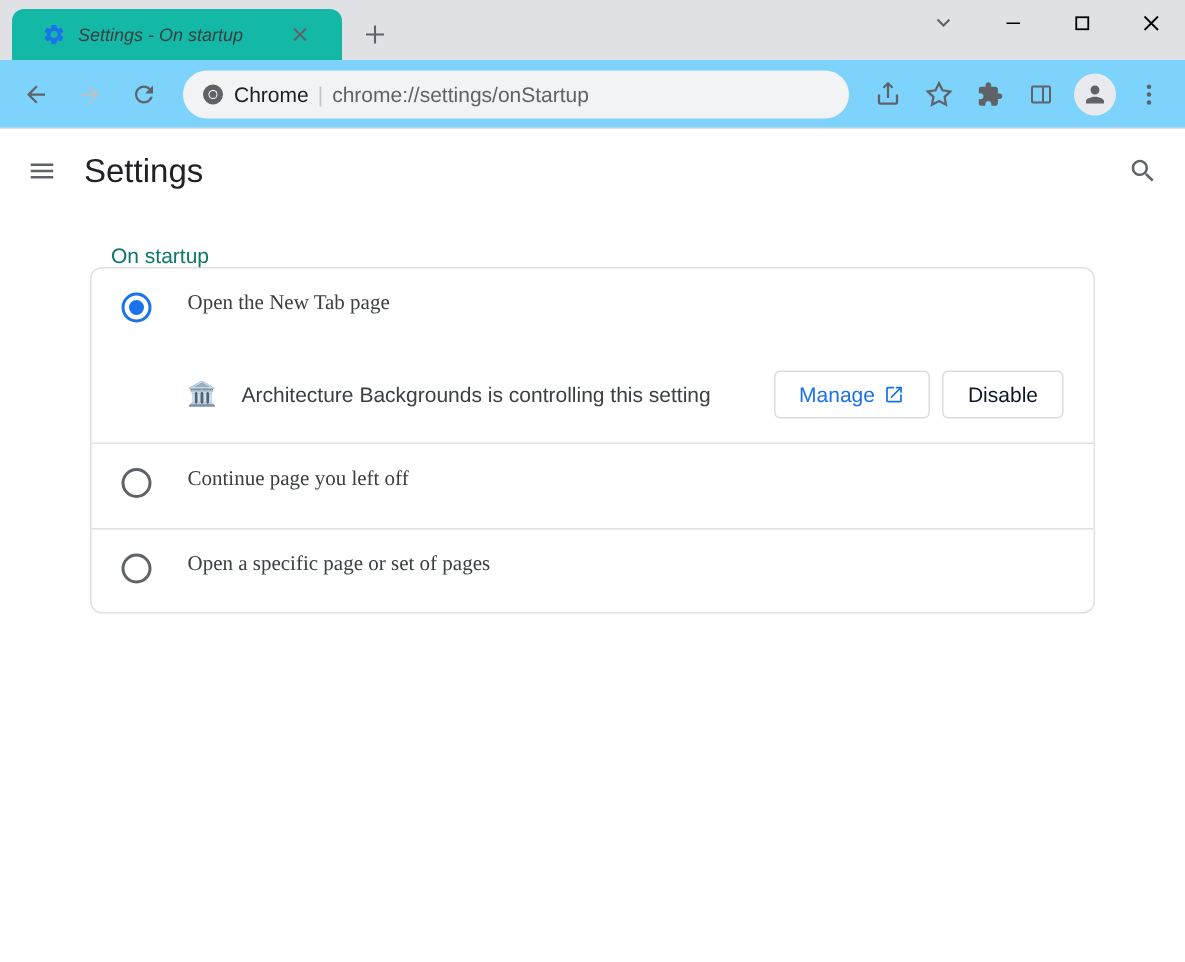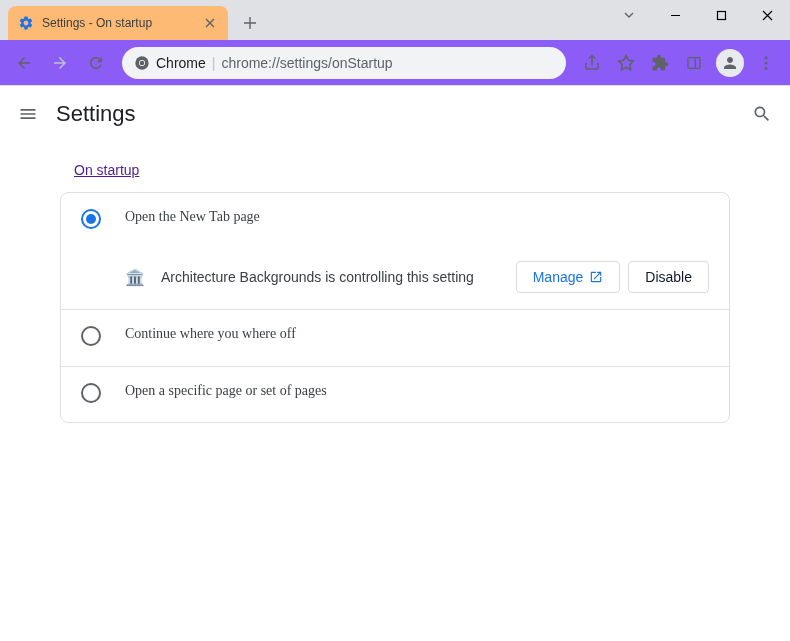--- a/index.html
+++ b/index.html
@@ -1,51 +1,51 @@
 <!DOCTYPE html>
 <html><head>
   <meta charset="utf-8">
   <style>
     * { margin: 0; padding: 0; box-sizing: border-box; }
     body { font-family: 'Segoe UI', Arial, sans-serif; background: #fff; width: 790px; height: 641px; overflow: hidden; position: relative; }
     
     
     .titlebar { height: 40px; background: #dfe1e5; display: flex; align-items: flex-end; position: relative; }
-    .tab { background: #fdba74; height: 34px; margin-left: 8px; border-radius: 8px 8px 0 0; display: flex; align-items: center; padding: 0 10px; min-width: 220px; position: relative; }
+    .tab { background: #14b8a6; height: 34px; margin-left: 8px; border-radius: 8px 8px 0 0; display: flex; align-items: center; padding: 0 20px; min-width: 220px; position: relative; font-style: italic; }
     .tab-favicon { width: 16px; height: 16px; margin-right: 8px; display: flex; align-items: center; justify-content: center; }
     .tab-title { font-size: 12px; color: #3c4043; flex: 1; white-space: nowrap; overflow: hidden; }
     .tab-close { width: 16px; height: 16px; display: flex; align-items: center; justify-content: center; color: #5f6368; cursor: pointer; }
     .new-tab { width: 28px; height: 28px; display: flex; align-items: center; justify-content: center; color: #5f6368; margin-left: 8px; margin-bottom: 3px; cursor: pointer; }
     .window-controls { position: absolute; right: 0; top: 0; display: flex; height: 30px; }
     .win-btn { width: 46px; display: flex; align-items: center; justify-content: center; color: #000; }
     .win-chevron { width: 46px; display: flex; align-items: center; justify-content: center; color: #5f6368; }
     
     
-    .addressbar { height: 46px; background: #8b5cf6; border-bottom: 1px solid #e0e0e0; display: flex; align-items: center; padding: 0 8px; gap: 4px; }
+    .addressbar { height: 46px; background: #7dd3fc; border-bottom: 1px solid #e0e0e0; display: flex; align-items: center; padding: 0 8px; gap: 4px; }
     .nav-btn { width: 32px; height: 32px; display: flex; align-items: center; justify-content: center; color: #5f6368; border-radius: 50%; }
     .nav-btn.disabled { color: #bdc1c6; }
     .omnibox { flex: 1; height: 32px; background: #f1f3f4; border-radius: 16px; display: flex; align-items: center; padding: 0 12px; margin: 0 6px; }
     .omnibox-icon { color: #5f6368; display: flex; align-items: center; margin-right: 6px; }
     .omnibox-text { font-size: 14px; color: #5f6368; }
     .omnibox-chrome { color: #202124; }
     .omnibox-sep { color: #c4c4c4; margin: 0 6px; }
     .omnibox-url { color: #5f6368; }
     .addr-actions { display: flex; align-items: center; gap: 2px; }
     .addr-btn { width: 32px; height: 32px; display: flex; align-items: center; justify-content: center; color: #5f6368; border-radius: 50%; }
     .avatar-btn { width: 28px; height: 28px; background: #e8eaed; border-radius: 50%; display: flex; align-items: center; justify-content: center; color: #5f6368; margin: 0 4px; }
     
     
     .settings-header { height: 56px; display: flex; align-items: center; padding: 0 8px; }
     .hamburger { width: 40px; height: 40px; display: flex; align-items: center; justify-content: center; color: #5f6368; cursor: pointer; }
     .settings-title { font-size: 22px; color: #202124; margin-left: 8px; font-weight: 400; }
     .search-btn { margin-left: auto; width: 40px; height: 40px; display: flex; align-items: center; justify-content: center; color: #5f6368; cursor: pointer; }
     
     
     .content { padding: 20px 60px; }
-    .section-title { font-size: 14px; color: #4c1d95; margin-bottom: 14px; padding-left: 14px; text-decoration: underline; }
+    .section-title { font-size: 14px; color: #0f766e; margin-bottom: 0; padding-left: 14px; }
     .card { border: 1px solid #e0e0e0; border-radius: 8px; background: #fff; }
     .option-row { display: flex; align-items: flex-start; padding: 16px 20px; min-height: 56px; font-family: Liberation Serif, serif; }
     .option-row + .option-row { border-top: 1px solid #e0e0e0; }
     .radio { width: 20px; height: 20px; border: 2px solid #5f6368; border-radius: 50%; margin-right: 24px; position: relative; flex-shrink: 0; }
     .radio.selected { border-color: #1a73e8; }
     .radio.selected::after { content: ''; position: absolute; top: 3px; left: 3px; width: 10px; height: 10px; background: #1a73e8; border-radius: 50%; }
     .option-label { font-size: 14px; color: #3c4043; }
     .ext-row { display: flex; align-items: center; padding: 12px 20px 16px 64px; }
     .ext-icon { width: 20px; height: 20px; margin-right: 16px; display: flex; align-items: center; justify-content: center; font-size: 16px; }
     .ext-text { font-size: 14px; color: #3c4043; flex: 1; }
@@ -192,20 +192,20 @@
         <svg width="14" height="14" viewBox="0 0 24 24" fill="#1a73e8">
             <path d="M19 19H5V5h7V3H5c-1.11 0-2 .9-2 2v14c0 1.1.89 2 2 2h14c1.1 0 2-.9 2-2v-7h-2v7zM14 3v2h3.59l-9.83 9.83 1.41 1.41L19 6.41V10h2V3h-7z"></path>
           </svg>
       </button>
       <button class="ext-btn ext-btn-secondary">
         <span>Disable</span>
       </button>
     </div>
     <div class="option-row">
       <div class="radio"></div>
-      <span class="option-label">Continue where you where off</span>
+      <span class="option-label">Continue page you left off</span>
     </div>
     <div class="option-row">
       <div class="radio"></div>
       <span class="option-label">Open a specific page or set of pages</span>
     </div>
   </div>
 </div>
 
 </body></html>

